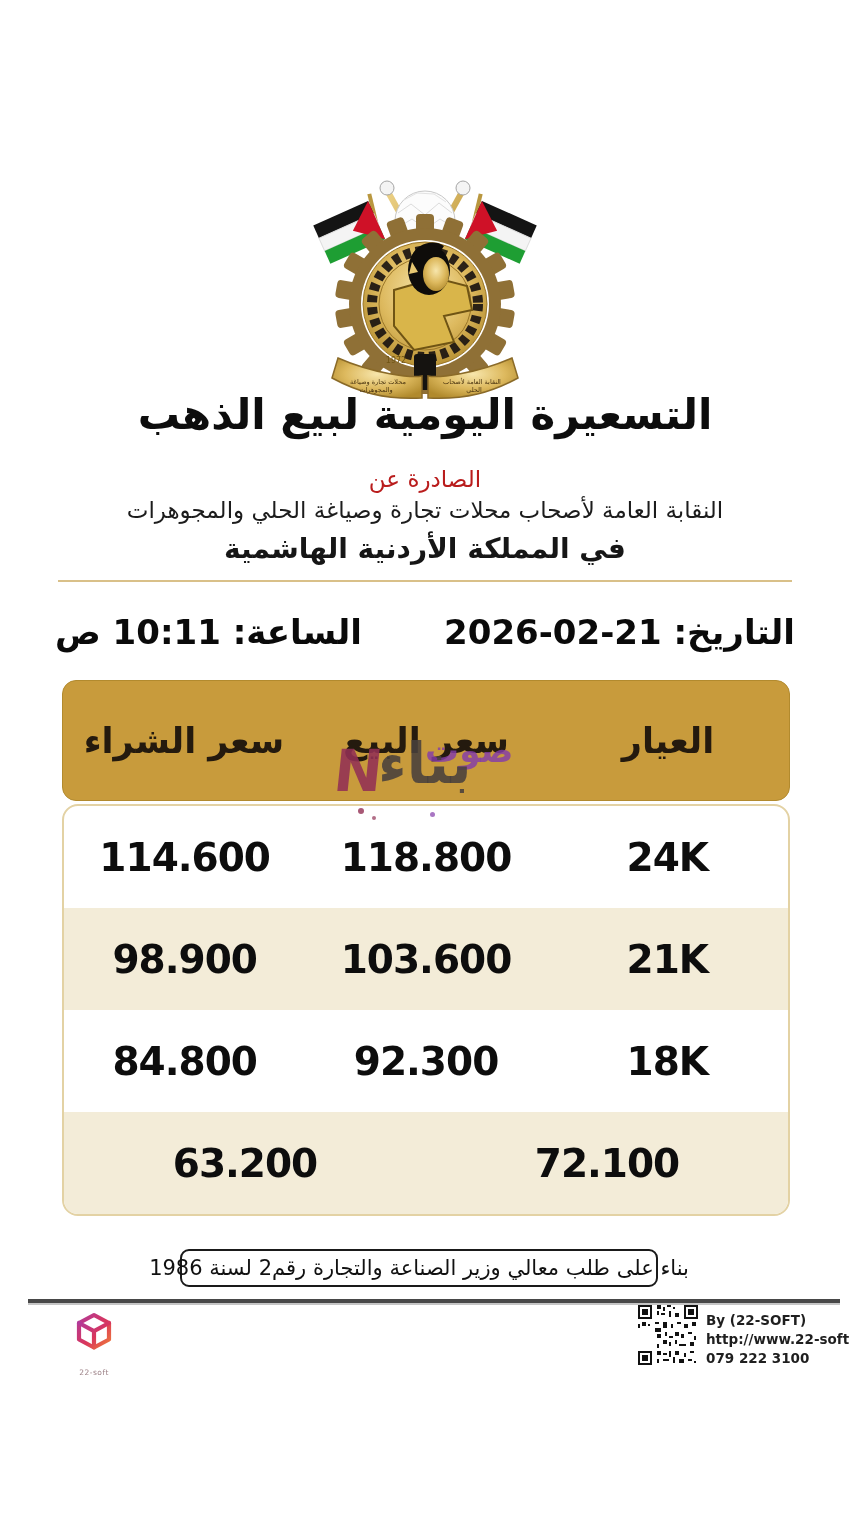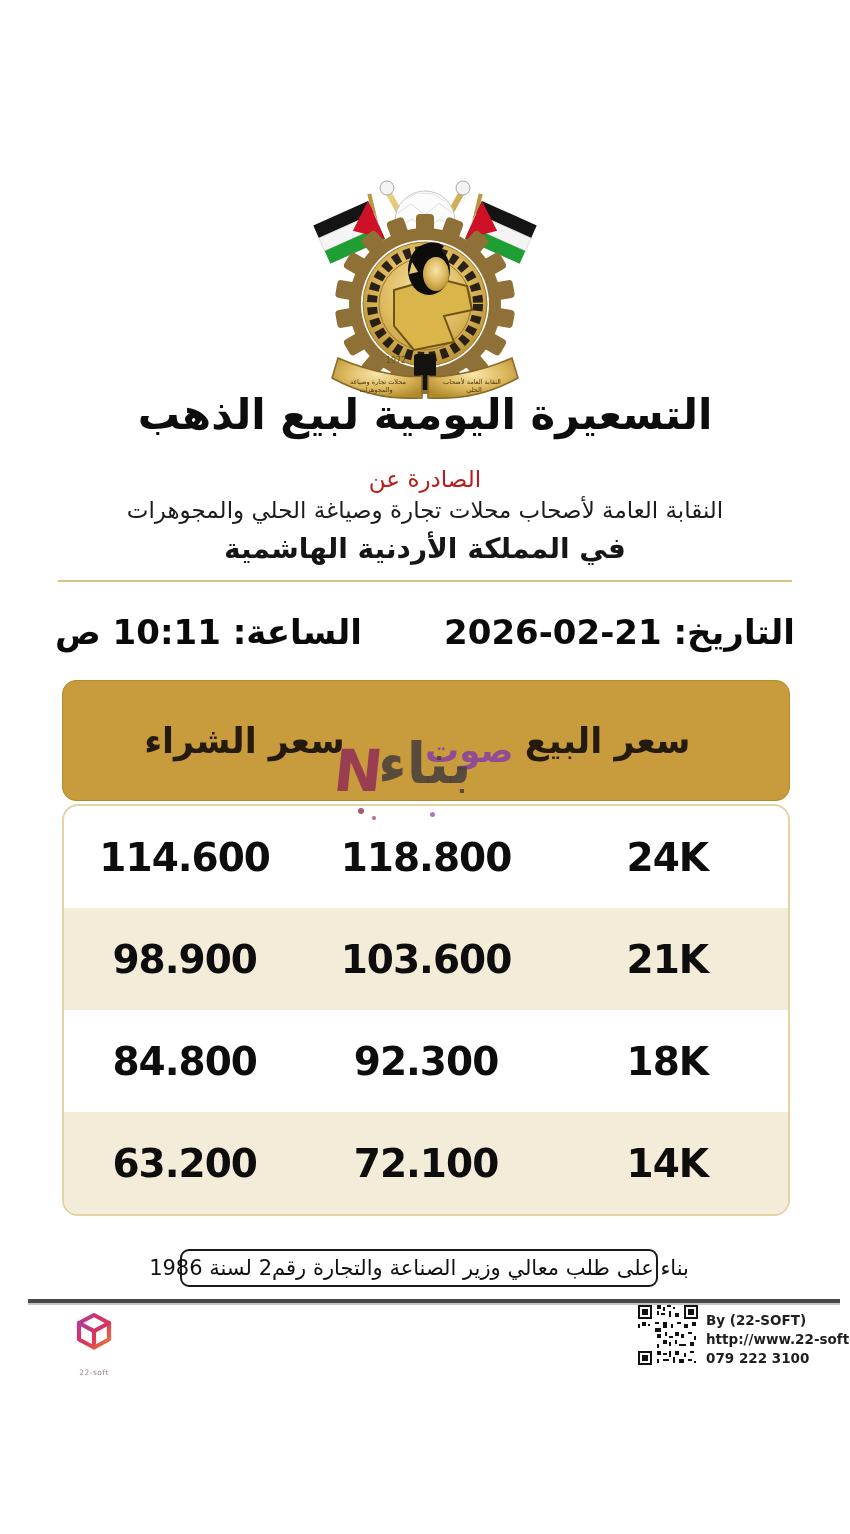--- a/index.html
+++ b/index.html
@@ -185,20 +185,21 @@
       <span>21-02-2026</span>
     </div>
     <div class="pair">
       <span>الساعة:</span>
       <span> </span>
       <span>10:11 ص</span>
     </div>
   </div>
 
   <div class="abs table-header">
+    <div class="th">العيار</div>
     <div class="th">سعر البيع</div>
     <div class="th">سعر الشراء</div>
   </div>
 
   <div class="abs table-body">
     <div class="trow">
       <div class="td">24K</div>
       <div class="td">118.800</div>
       <div class="td">114.600</div>
     </div>
@@ -206,21 +207,20 @@
       <div class="td">21K</div>
       <div class="td">103.600</div>
       <div class="td">98.900</div>
     </div>
     <div class="trow">
       <div class="td">18K</div>
       <div class="td">92.300</div>
       <div class="td">84.800</div>
     </div>
     <div class="trow beige">
-      <div class="td">14K</div>
       <div class="td">72.100</div>
       <div class="td">63.200</div>
     </div>
   </div>
 
   <div class="abs watermark">
     <span class="wm-top">صوت</span>
     <span class="wm-main">بناء</span>
     <span class="wm-letter">N</span>
     <span class="wm-dot d1"></span>

